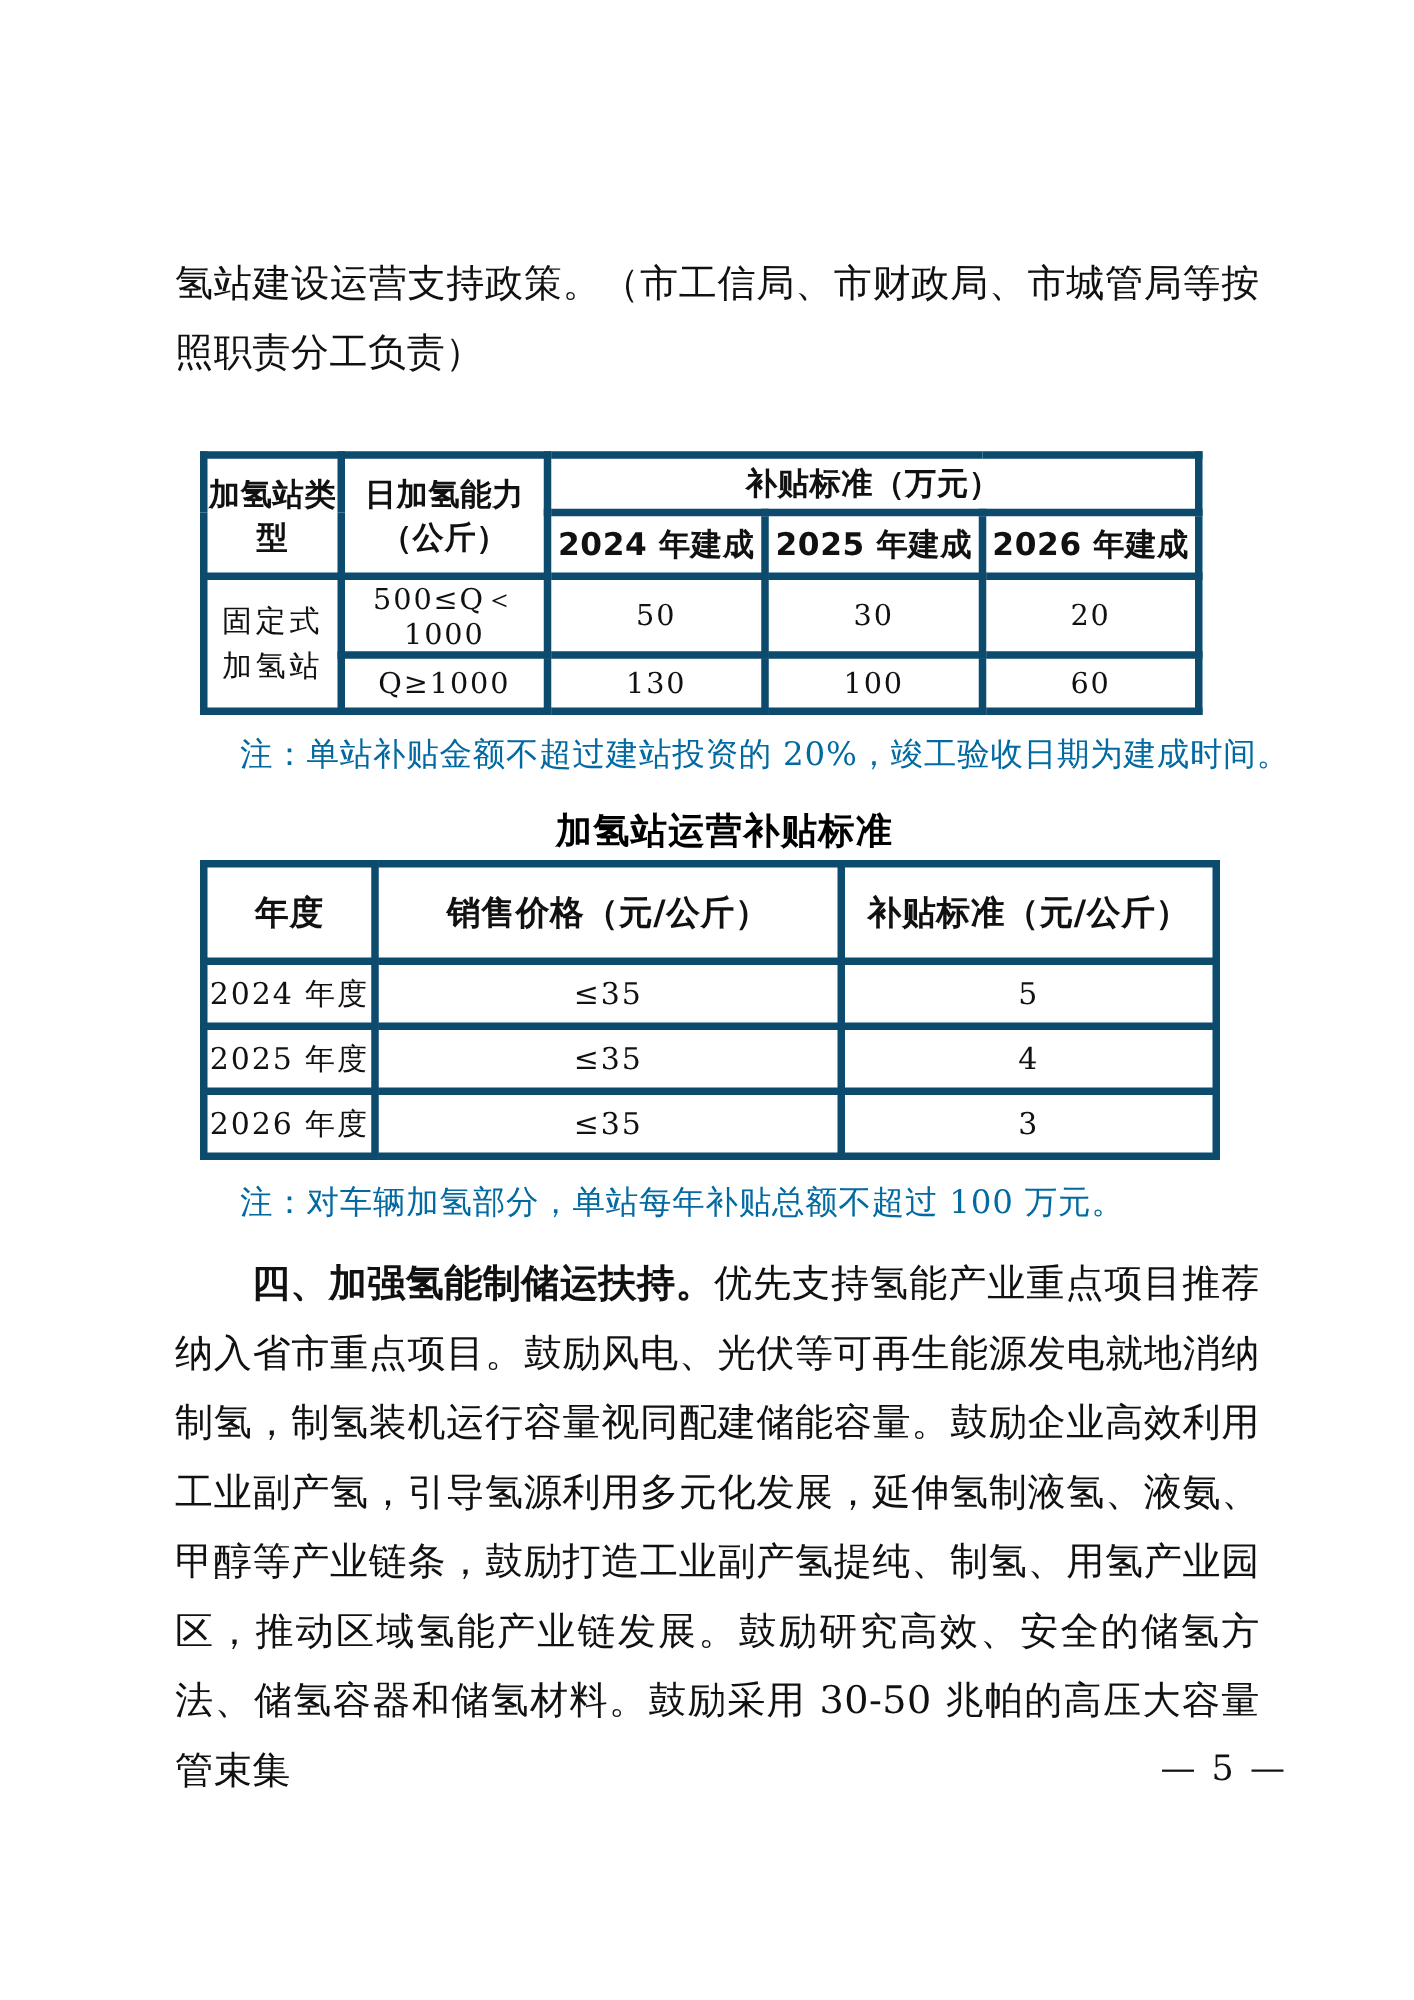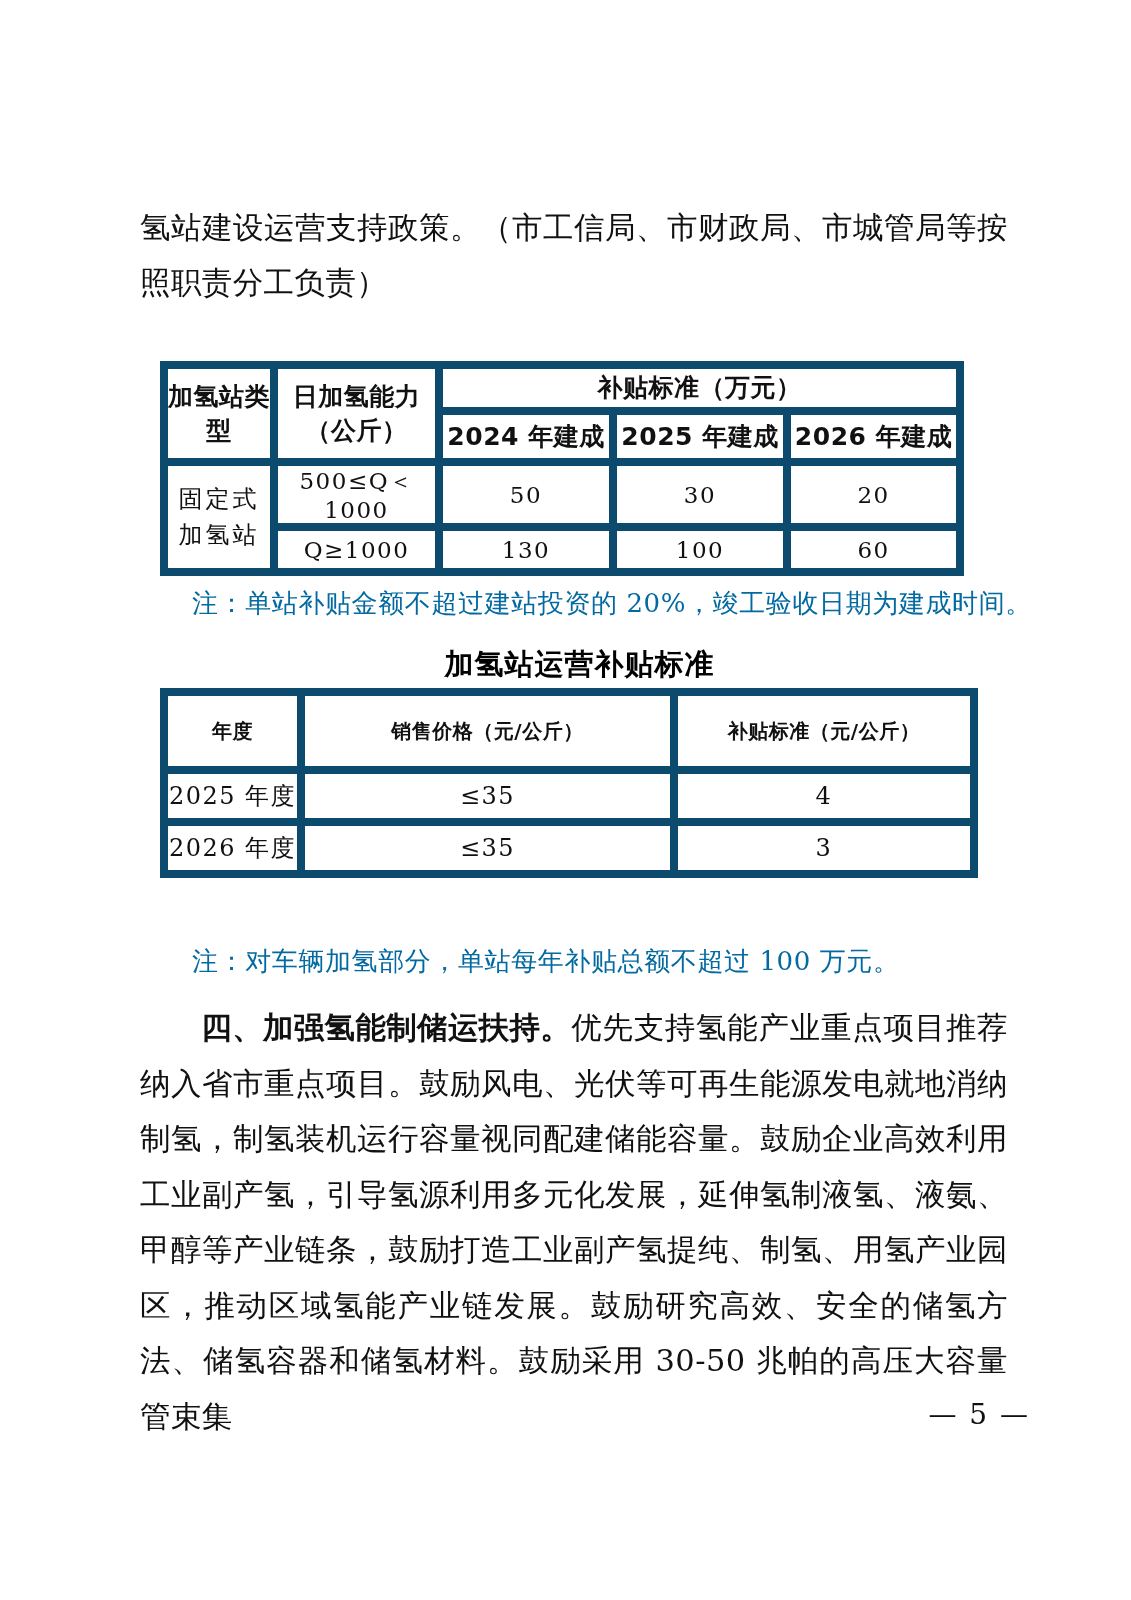--- a/index.html
+++ b/index.html
@@ -75,21 +75,21 @@
   .caption-2 { top: 645px; padding-left: 14px; }
 
   
   .doc-table {
     position: absolute;
     border-collapse: collapse;
     table-layout: fixed;
     background: #fff;
   }
   .doc-table td {
-    border: 8px solid #0c4a6e;
+    border: 6px solid #0c4a6e;
     text-align: center;
     vertical-align: middle;
     padding: 0;
     color: #111;
   }
 
   
   .table-1 {
     left: 160px;
     top: 361px;
@@ -119,21 +119,21 @@
 
   
   .table-2 {
     left: 160px;
     top: 688px;
     width: 810px;
   }
   .table-2 .th-main {
     font-family: "DejaVu Sans", "Liberation Sans", sans-serif;
     font-weight: bold;
-    font-size: 20px;
+    font-size: 27px;
     letter-spacing: 0.5px;
   }
   .table-2 .cell-data {
     font-family: "DejaVu Serif", "Liberation Serif", serif;
     font-size: 24px;
     letter-spacing: 1.5px;
   }
   .t2-r-head { height: 78px; }
   .t2-r-data { height: 52px; }
 
@@ -218,20 +218,25 @@
       <col style="width:373px">
       <col style="width:300px">
     </colgroup>
     <tbody>
       <tr class="t2-r-head">
         <td class="th-main">年度</td>
         <td class="th-main">销售价格（元/公斤）</td>
         <td class="th-main">补贴标准（元/公斤）</td>
       </tr>
       <tr class="t2-r-data">
+        <td class="cell-data">2024 年度</td>
+        <td class="cell-data">≤35</td>
+        <td class="cell-data">5</td>
+      </tr>
+      <tr class="t2-r-data">
         <td class="cell-data">2025 年度</td>
         <td class="cell-data">≤35</td>
         <td class="cell-data">4</td>
       </tr>
       <tr class="t2-r-data">
         <td class="cell-data">2026 年度</td>
         <td class="cell-data">≤35</td>
         <td class="cell-data">3</td>
       </tr>
     </tbody>

